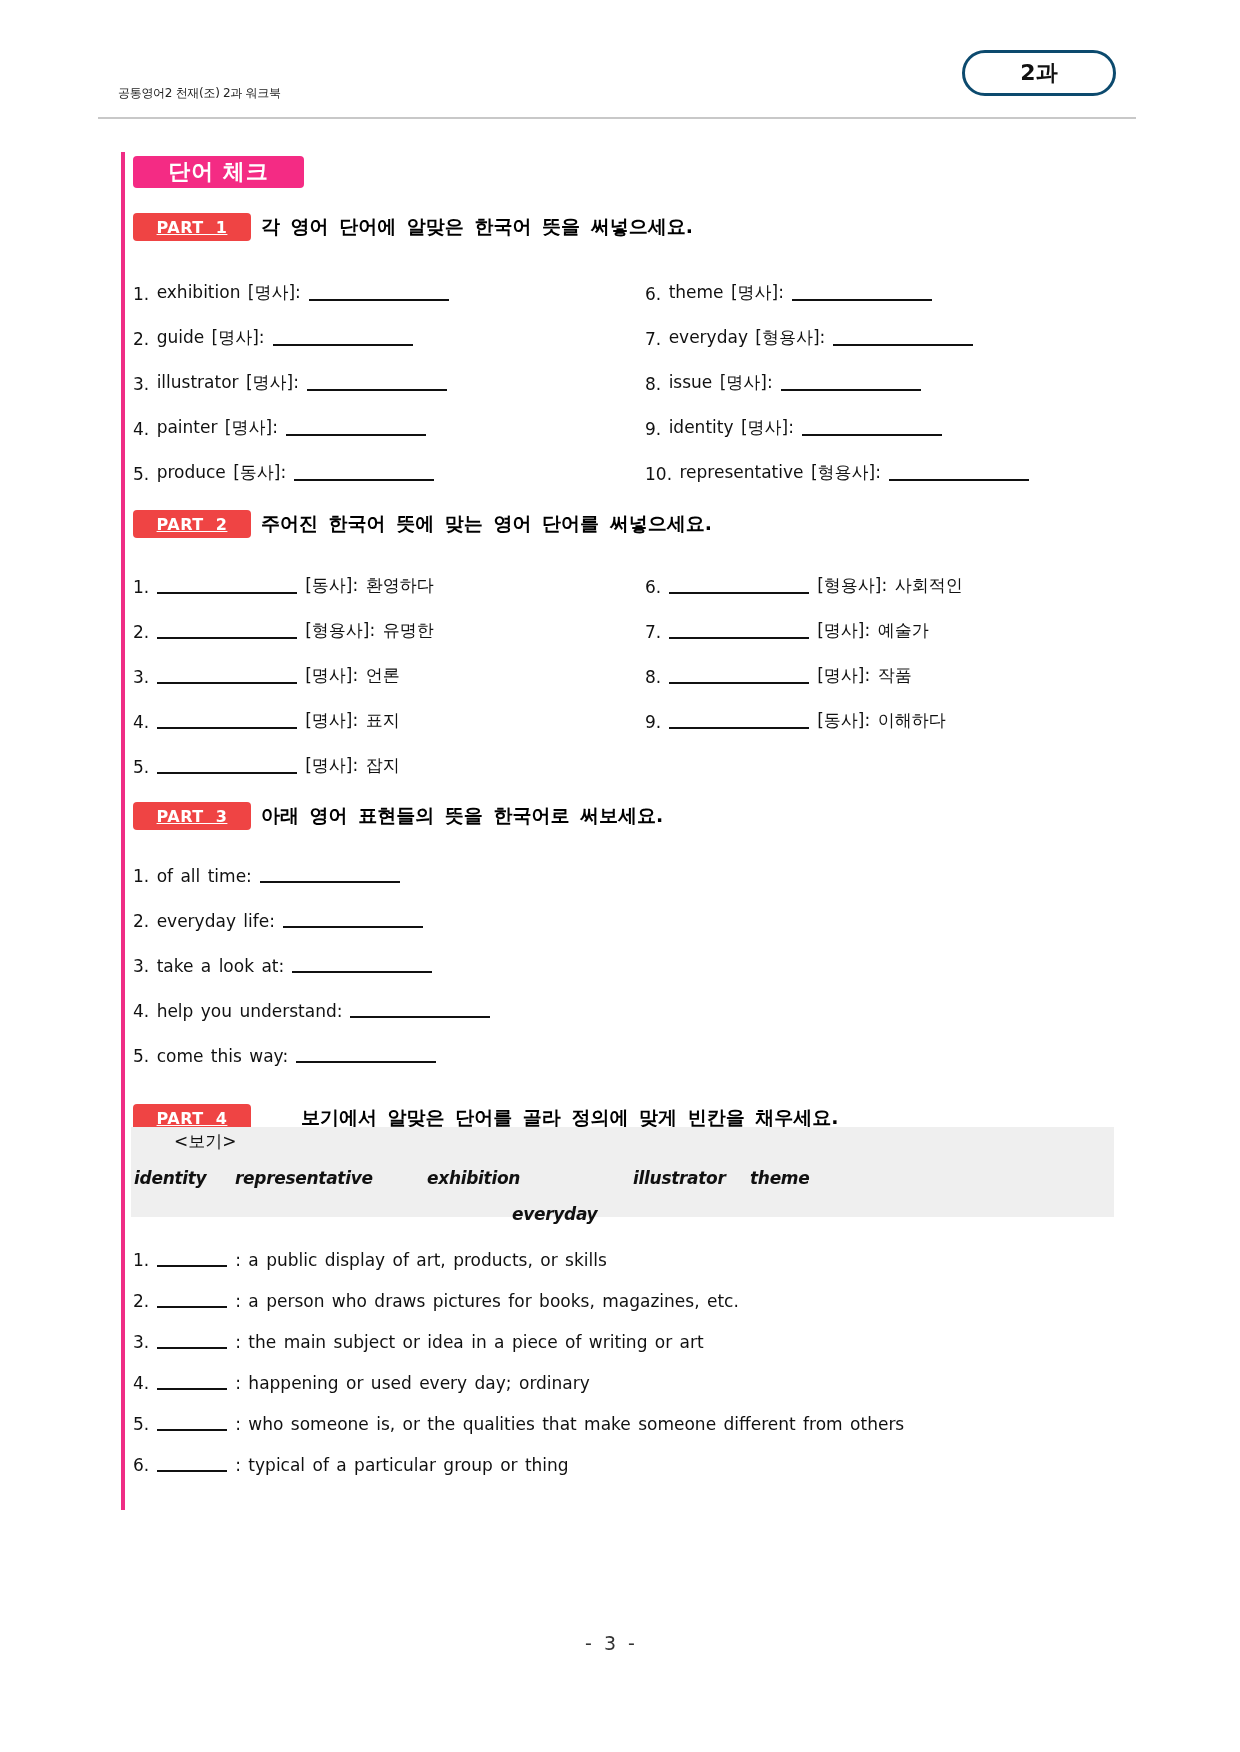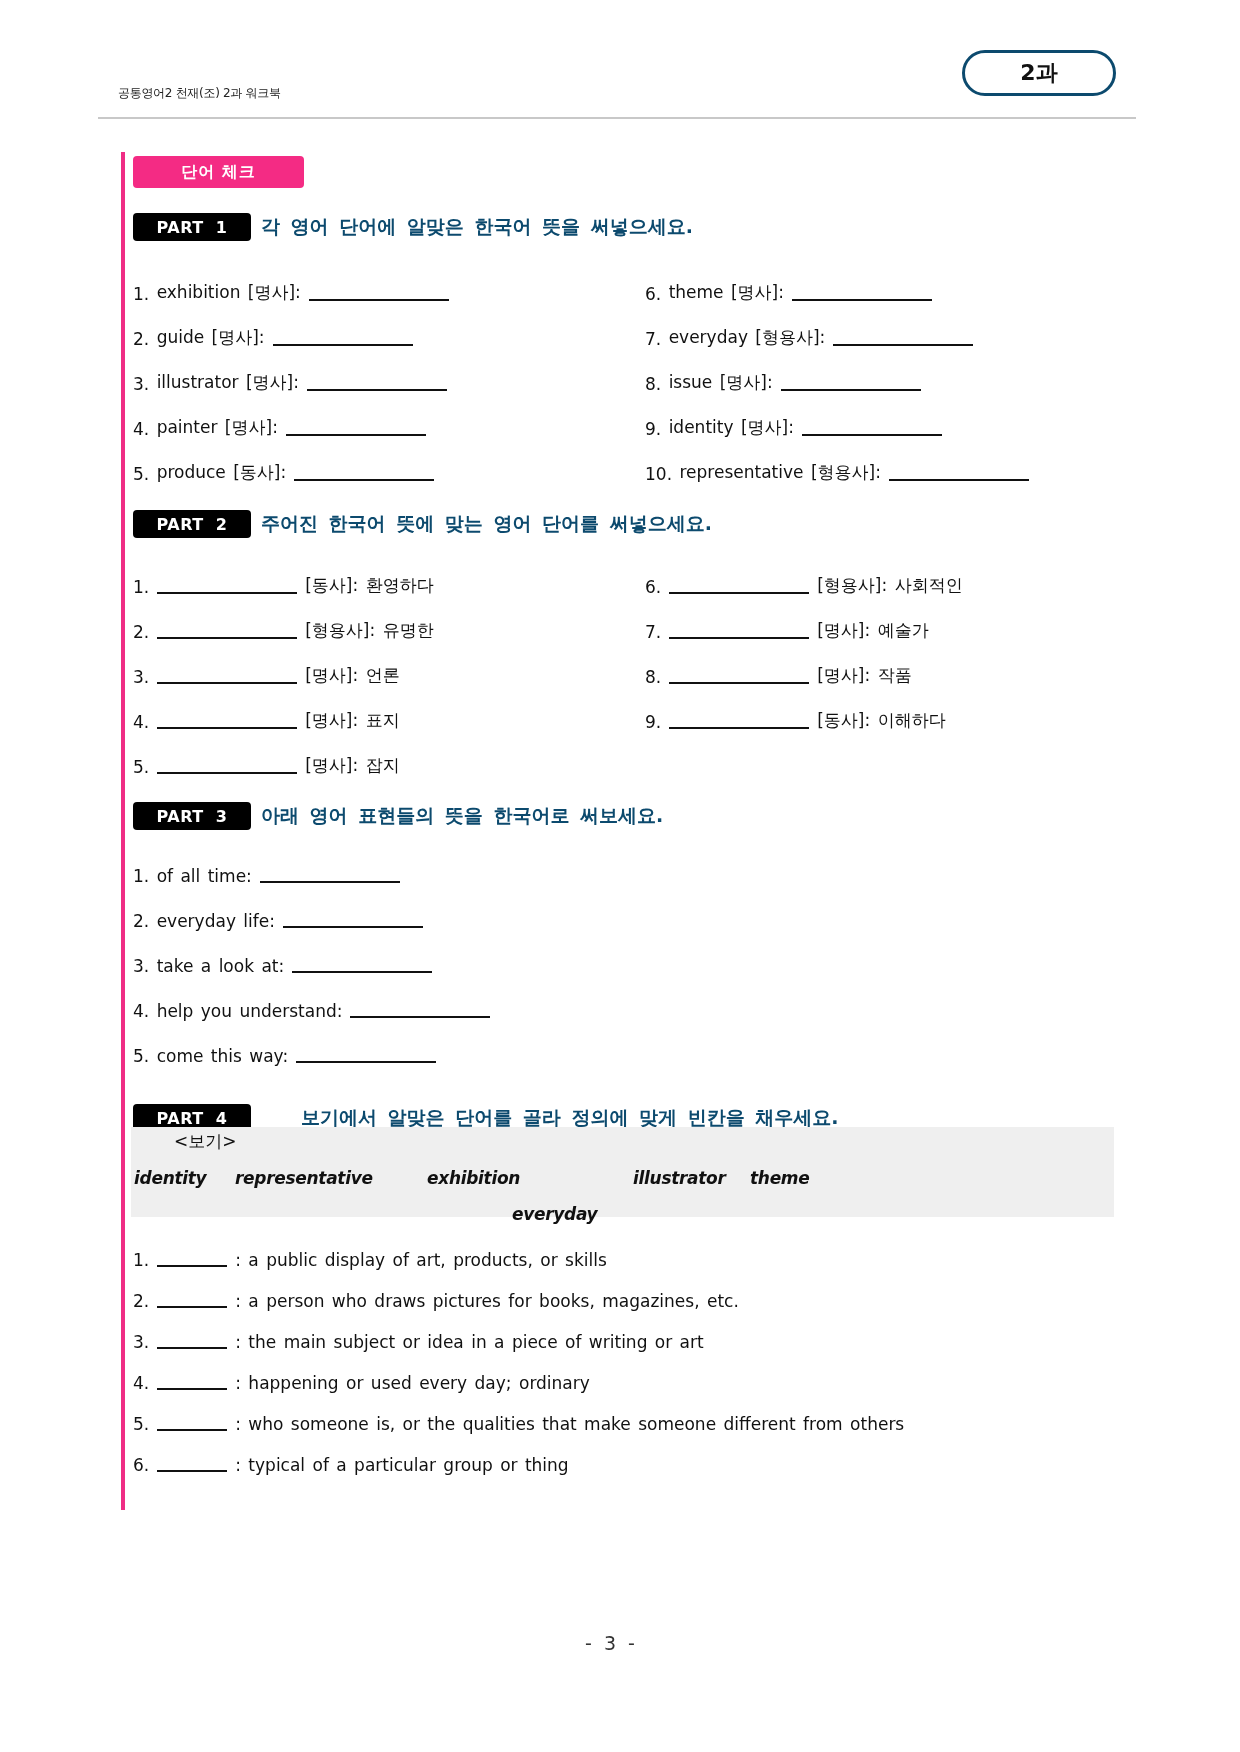--- a/index.html
+++ b/index.html
@@ -14,29 +14,29 @@
       border: 3px solid #0c4a6e; border-radius: 24px; box-sizing: border-box;
       display: flex; align-items: center; justify-content: center;
       font-size: 22px; font-weight: bold; color: #111;
     }
     .header-rule { left: 98px; top: 117px; width: 1038px; height: 2px; background: #c8c8c8; }
     .side-bar { left: 121px; top: 152px; width: 4px; height: 1358px; background: #ef2d85; }
     .section-badge {
       left: 133px; top: 156px; width: 171px; height: 32px;
       background: #f42b84; color: #fff; border-radius: 4px;
       display: flex; align-items: center; justify-content: center;
-      font-size: 16px; font-weight: bold; letter-spacing: 1px;
+      font-size: 22px; font-weight: bold; letter-spacing: 1px;
     }
     .part-row { left: 133px; display: flex; align-items: center; }
     .part-badge {
-      width: 118px; height: 28px; background: #000000; color: #fff; border-radius: 4px;
+      width: 118px; height: 28px; background: #ef4444; color: #fff; border-radius: 4px;
       display: flex; align-items: center; justify-content: center;
-      font-size: 16px; font-weight: bold; letter-spacing: 0.5px; word-spacing: 6px;
-    }
-    .part-instr { margin-left: 10px; color: #0c4a6e; font-size: 19px; font-weight: bold; word-spacing: 4px; }
+      font-size: 16px; font-weight: bold; letter-spacing: 0.5px; word-spacing: 6px; text-decoration: underline;
+    }
+    .part-instr { margin-left: 10px; color: #000000; font-size: 19px; font-weight: bold; word-spacing: 4px; }
     .item { font-size: 17px; display: flex; align-items: flex-end; white-space: nowrap; word-spacing: 2px; }
     .blank { display: inline-block; border-bottom: 2px solid #111; height: 14px; margin: 0 8px 3px 8px; }
     .blank-lg { width: 140px; }
     .blank-sm { width: 70px; }
     .bogi-box { left: 131px; top: 1127px; width: 983px; height: 90px; background: #efefef; }
     .bogi-label { left: 135px; top: 1130px; font-size: 17px; margin-left: 39px; }
     .bogi-word { top: 1168px; font-size: 17px; font-weight: bold; letter-spacing: -0.3px; font-style: italic; }
     .page-num { left: 585px; top: 1632px; font-size: 19px; color: #333; word-spacing: 6px; }
   </style>
 </head>

